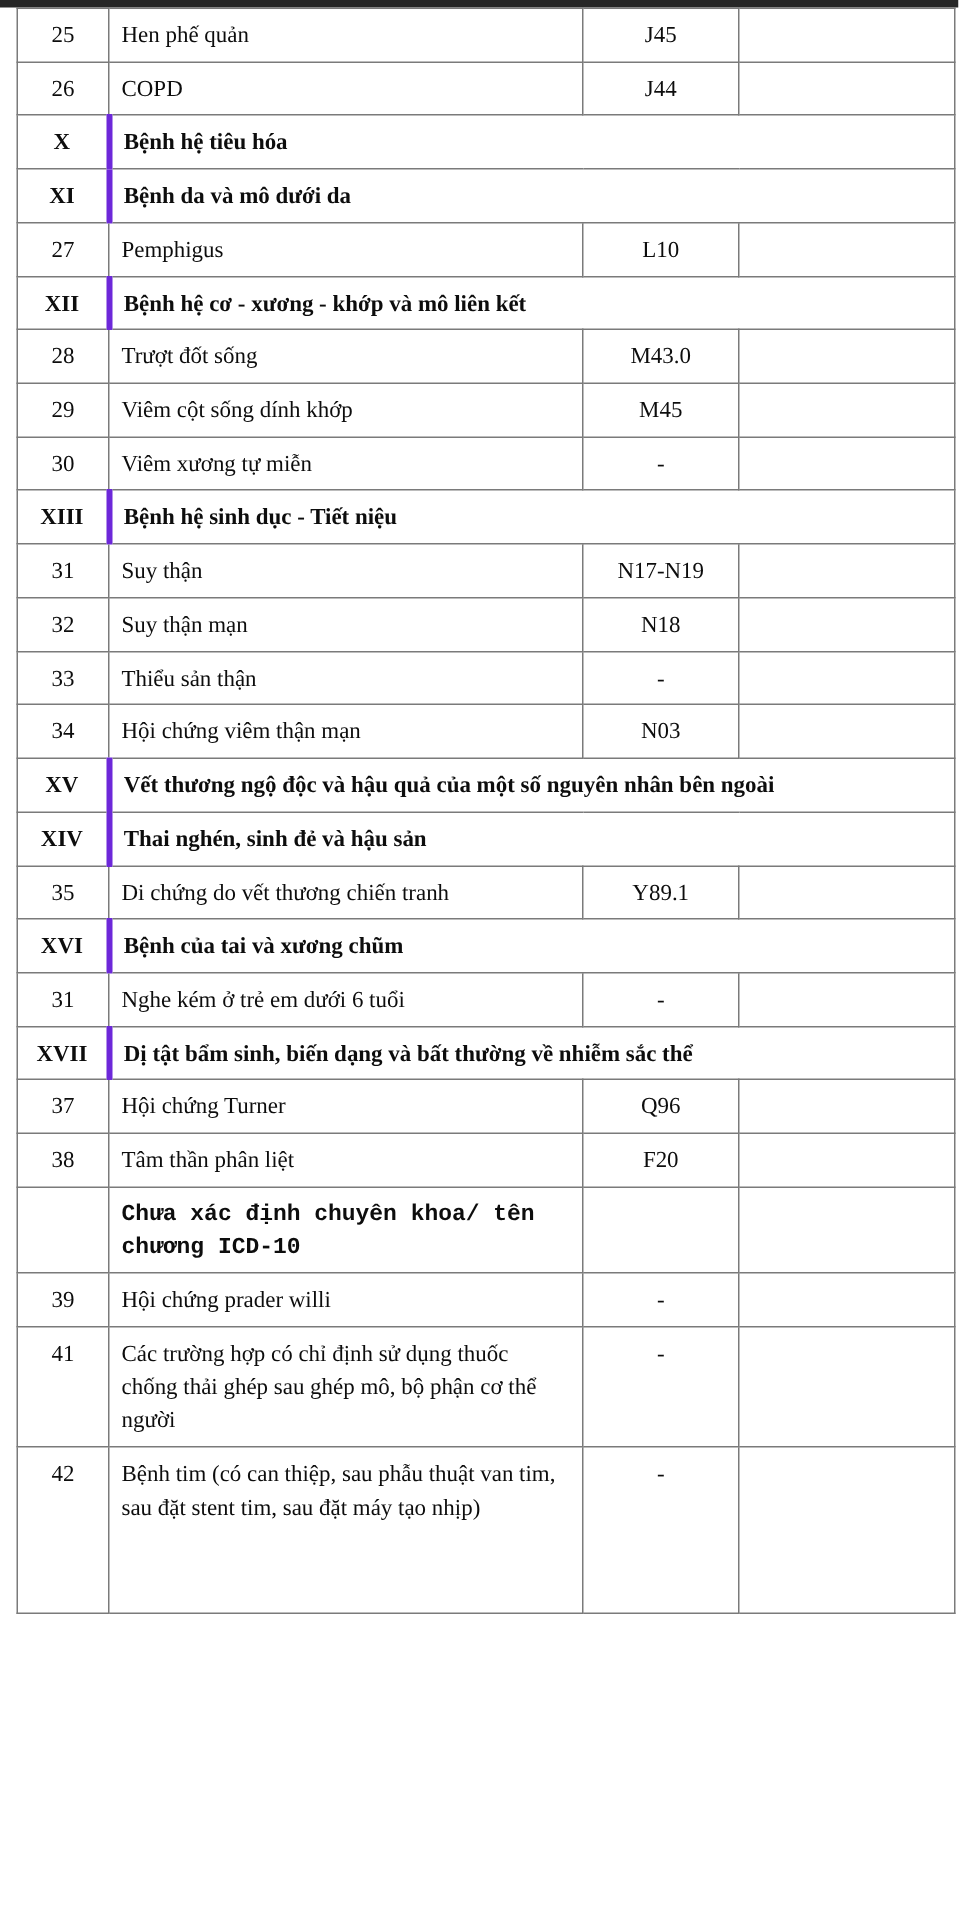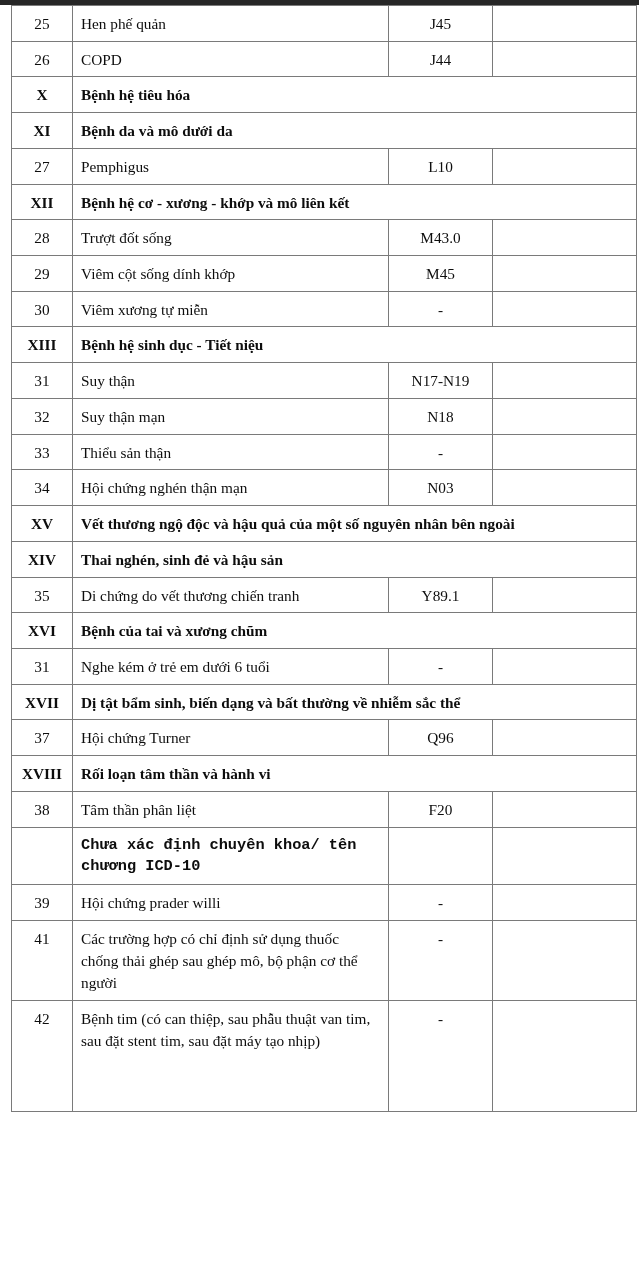--- a/index.html
+++ b/index.html
@@ -67,21 +67,21 @@
   
   tr.data-row > td { height: 26px; }
 
   
   tr.section-row > td { height: 26px; }
   tr.section-row .cell { font-weight: bold; }
   tr.section-row td.roman { text-align: center; font-weight: bold; }
 
   
   tr.section-row td.merged {
-    border-left: 1px solid #6d28d9;
+    border-left: 4px solid #6d28d9;
   }
 
   
   tr.subsection-row .cell { font-weight: bold; font-family: Liberation Mono, monospace; }
 
   
   tr.tall-row .c-name-cell { line-height: 1.45; }
 
   
   tr.last-row > td { height: 110px; }
@@ -256,21 +256,21 @@
           </td>
           <td>
             <div class="cell"></div>
           </td>
         </tr>
         <tr class="data-row">
           <td>
             <div class="cell c-no-cell">34</div>
           </td>
           <td>
-            <div class="cell c-name-cell">Hội chứng nghén thận mạn</div>
+            <div class="cell c-name-cell">Hội chứng viêm thận mạn</div>
           </td>
           <td>
             <div class="cell c-code-cell">N03</div>
           </td>
           <td>
             <div class="cell"></div>
           </td>
         </tr>
         <tr class="section-row">
           <td class="roman">
@@ -337,28 +337,20 @@
             <div class="cell c-no-cell">37</div>
           </td>
           <td>
             <div class="cell c-name-cell">Hội chứng Turner</div>
           </td>
           <td>
             <div class="cell c-code-cell">Q96</div>
           </td>
           <td>
             <div class="cell"></div>
-          </td>
-        </tr>
-        <tr class="section-row">
-          <td class="roman">
-            <div class="cell c-no-cell">XVIII</div>
-          </td>
-          <td colspan="3" class="merged">
-            <div class="cell c-name-cell">Rối loạn tâm thần và hành vi</div>
           </td>
         </tr>
         <tr class="data-row">
           <td>
             <div class="cell c-no-cell">38</div>
           </td>
           <td>
             <div class="cell c-name-cell">Tâm thần phân liệt</div>
           </td>
           <td>

